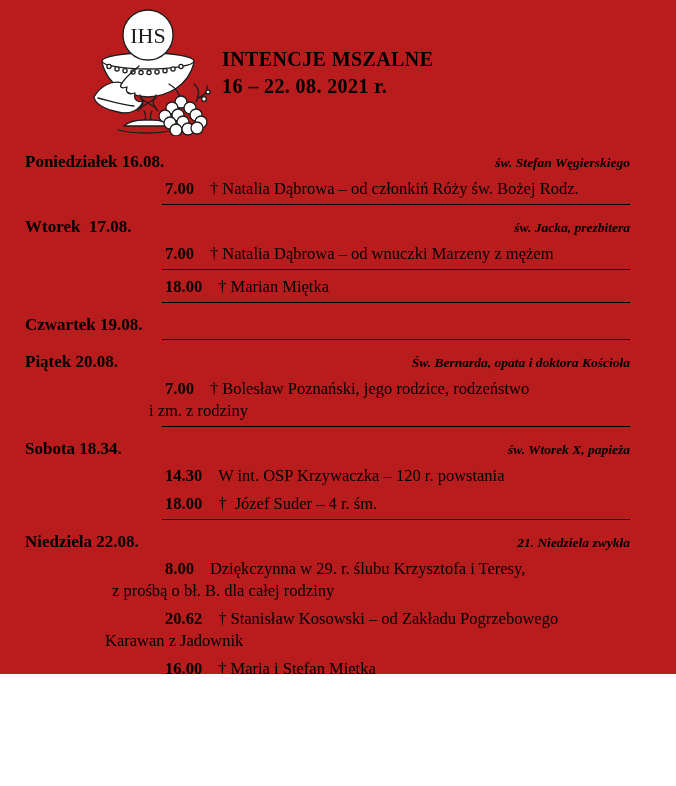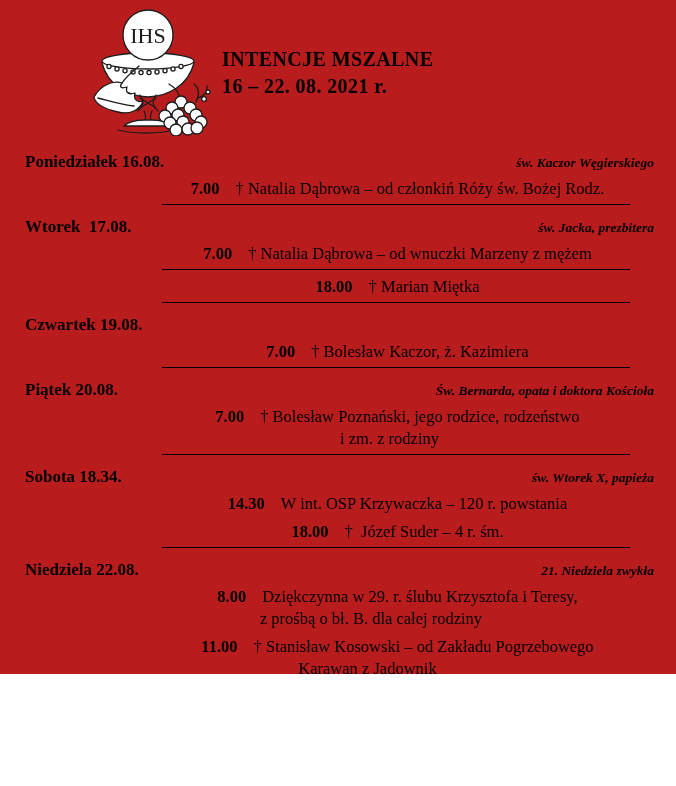--- a/index.html
+++ b/index.html
@@ -19,26 +19,26 @@
     position: absolute; left: 222px; top: 46px; width: 216px;
     text-align: left;
     font-weight: bold;
     font-size: 20px;
     line-height: 27px;
     letter-spacing: 0.4px;
   }
   
   .day-header {
     display: flex; justify-content: space-between; align-items: baseline;
-    margin: 12px 22px 0 25px;
+    margin: 12px 46px 0 25px;
   }
   .day-name { font-weight: bold; font-size: 17px; white-space: pre-wrap; }
   .feast { font-weight: bold; font-style: italic; font-size: 13.5px; white-space: pre-wrap; }
   .mass { margin-top: 6px; }
-  .mass-line { font-size: 16.5px; line-height: 22px; margin: 0 46px 0 165px; white-space: pre-wrap; text-align: center; }
+  .mass-line { font-size: 16.5px; line-height: 22px; margin: 0 46px 0 165px; white-space: pre-wrap; }
   .mass-line.cont { margin-left: 149px; }
   .time { font-weight: bold; margin-right: 16px; }
   .day-rule { height: 0; border-bottom: 1.6px solid #000; margin: 4px 46px 0 162px; }
 </style>
 </head>
 <body>
 
 <div class="page">
 
   <header class="doc-header">
@@ -110,21 +110,21 @@
     <div class="title-block">
       <div>INTENCJE MSZALNE</div>
       <div>16 – 22. 08. 2021 r.</div>
     </div>
   </header>
 
   <main id="schedule">
       <section class="day-group">
         <div class="day-header">
           <span class="day-name">Poniedziałek 16.08.</span>
-          <span class="feast">św. Kaczor Węgierskiego</span>
+          <span class="feast">św. Stefan Węgierskiego</span>
         </div>
         <div class="mass">
           <div class="mass-line first"><span class="time">7.00</span><span class="intention">† Natalia Dąbrowa – od członkiń Róży św. Bożej Rodz.</span></div>
         </div>
         <div class="day-rule"></div>
       </section>
       <section class="day-group">
         <div class="day-header">
           <span class="day-name">Wtorek  17.08.</span>
           <span class="feast">św. Jacka, prezbitera</span>
@@ -137,23 +137,20 @@
       <section class="day-group">
         <div class="mass">
           <div class="mass-line first"><span class="time">18.00</span><span class="intention">† Marian Miętka</span></div>
         </div>
         <div class="day-rule"></div>
       </section>
       <section class="day-group">
         <div class="day-header">
           <span class="day-name">Czwartek 19.08.</span>
           <span class="feast"></span>
-        </div>
-        <div class="mass">
-          <div class="mass-line first"><span class="time">7.00</span><span class="intention">† Bolesław Kaczor, ż. Kazimiera</span></div>
         </div>
         <div class="day-rule"></div>
       </section>
       <section class="day-group">
         <div class="day-header">
           <span class="day-name">Piątek 20.08.</span>
           <span class="feast">Św. Bernarda, opata i doktora Kościoła</span>
         </div>
         <div class="mass">
           <div class="mass-line first"><span class="time">7.00</span><span class="intention">† Bolesław Poznański, jego rodzice, rodzeństwo</span></div>
@@ -177,21 +174,21 @@
       <section class="day-group">
         <div class="day-header">
           <span class="day-name">Niedziela 22.08.</span>
           <span class="feast">21. Niedziela zwykła</span>
         </div>
         <div class="mass">
           <div class="mass-line first"><span class="time">8.00</span><span class="intention">Dziękczynna w 29. r. ślubu Krzysztofa i Teresy,</span></div>
           <div class="mass-line cont" style="margin-left: 112px;">z prośbą o bł. B. dla całej rodziny</div>
         </div>
         <div class="mass">
-          <div class="mass-line first"><span class="time">11.00</span><span class="intention">† Stanisław Kosowski – od Zakładu Pogrzebowego</span></div>
+          <div class="mass-line first"><span class="time">20.62</span><span class="intention">† Stanisław Kosowski – od Zakładu Pogrzebowego</span></div>
           <div class="mass-line cont" style="margin-left: 105px;">Karawan z Jadownik</div>
         </div>
         <div class="mass">
           <div class="mass-line first"><span class="time">16.00</span><span class="intention">† Maria i Stefan Miętka</span></div>
         </div>
         <div class="day-rule"></div>
       </section>
     </main>
 
 </div>

